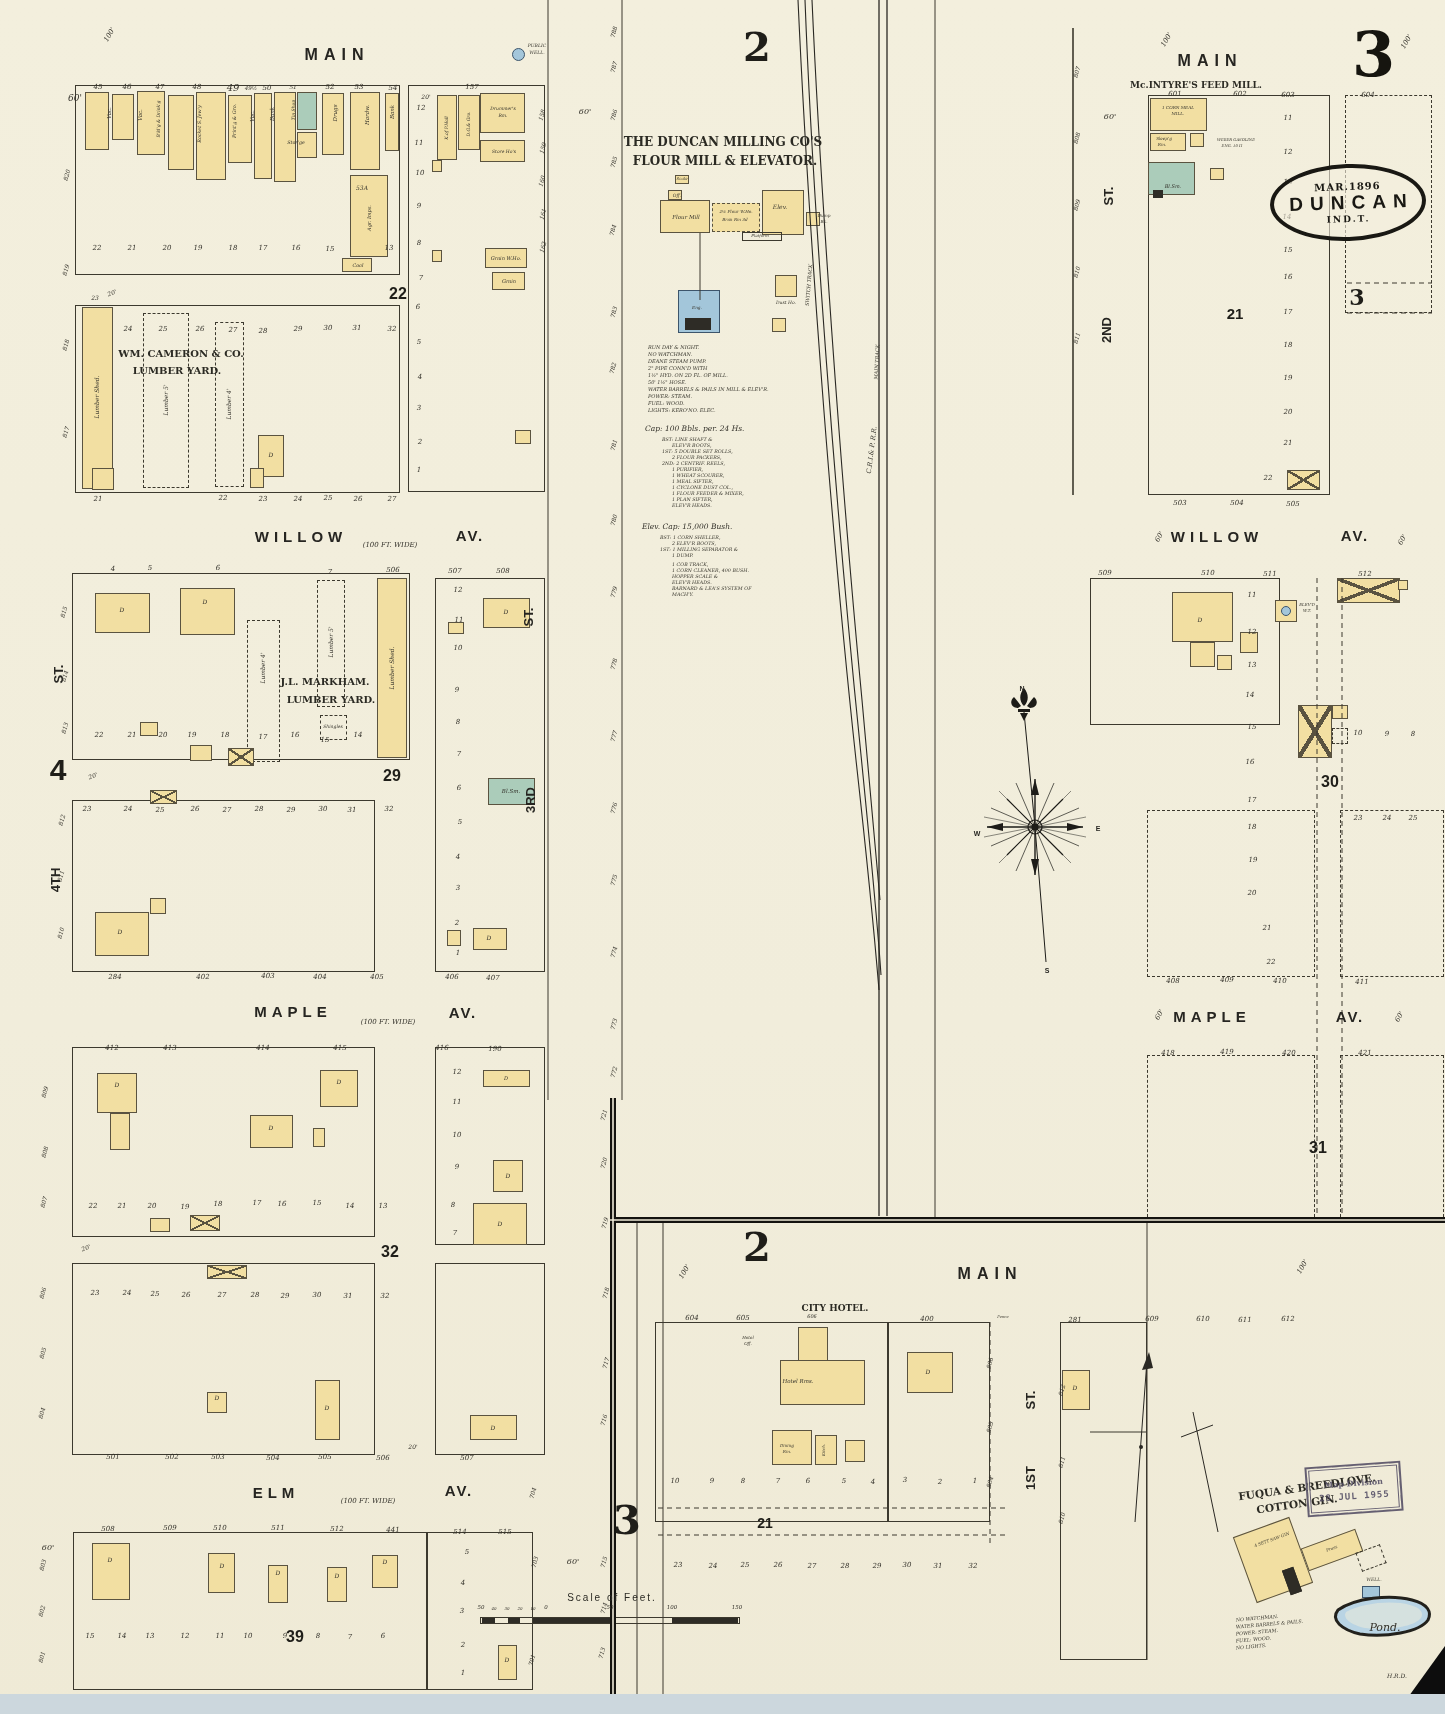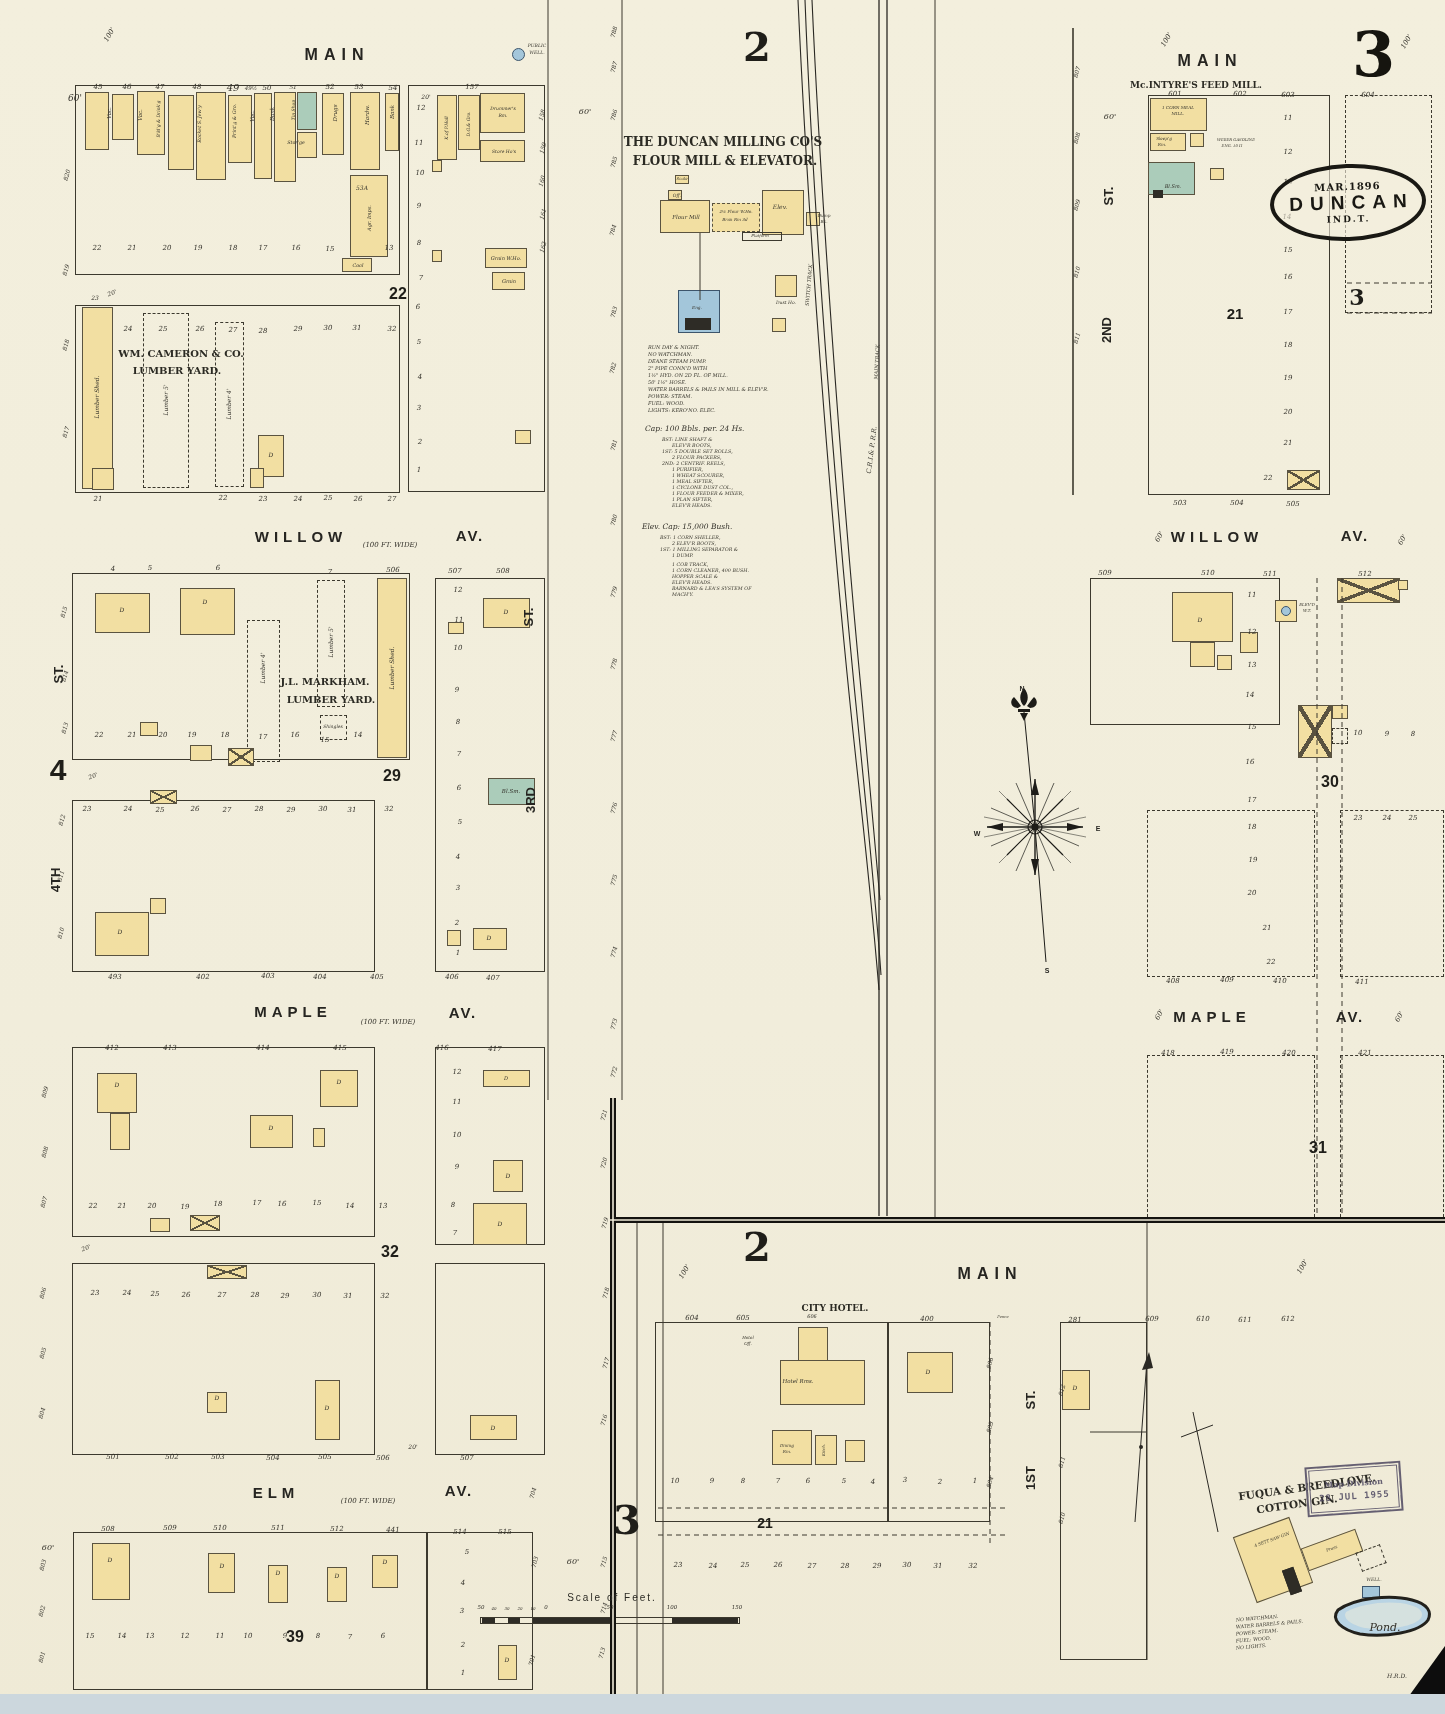--- a/index.html
+++ b/index.html
@@ -411,42 +411,42 @@
       <span class="lbl f-h" style="left: 87px; top: 809px; font-size: 7px; --r: 0deg;">23</span>
       <span class="lbl f-h" style="left: 128px; top: 809px; font-size: 7px; --r: 0deg;">24</span>
       <span class="lbl f-h" style="left: 160px; top: 810px; font-size: 7px; --r: 0deg;">25</span>
       <span class="lbl f-h" style="left: 195px; top: 809px; font-size: 7px; --r: 0deg;">26</span>
       <span class="lbl f-h" style="left: 227px; top: 810px; font-size: 7px; --r: 0deg;">27</span>
       <span class="lbl f-h" style="left: 259px; top: 809px; font-size: 7px; --r: 0deg;">28</span>
       <span class="lbl f-h" style="left: 291px; top: 810px; font-size: 7px; --r: 0deg;">29</span>
       <span class="lbl f-h" style="left: 323px; top: 809px; font-size: 7px; --r: 0deg;">30</span>
       <span class="lbl f-h" style="left: 352px; top: 810px; font-size: 7px; --r: 0deg;">31</span>
       <span class="lbl f-h" style="left: 389px; top: 809px; font-size: 7px; --r: 0deg;">32</span>
-      <span class="lbl f-h" style="left: 115px; top: 977px; font-size: 7px; --r: 0deg;">493</span>
+      <span class="lbl f-h" style="left: 115px; top: 977px; font-size: 7px; --r: 0deg;">284</span>
       <span class="lbl f-h" style="left: 203px; top: 977px; font-size: 7px; --r: 0deg;">402</span>
       <span class="lbl f-h" style="left: 268px; top: 976px; font-size: 7px; --r: 0deg;">403</span>
       <span class="lbl f-h" style="left: 320px; top: 977px; font-size: 7px; --r: 0deg;">404</span>
       <span class="lbl f-h" style="left: 377px; top: 977px; font-size: 7px; --r: 0deg;">405</span>
       <span class="lbl f-h" style="left: 452px; top: 977px; font-size: 7px; --r: 0deg;">406</span>
       <span class="lbl f-h" style="left: 493px; top: 978px; font-size: 7px; --r: 0deg;">407</span>
       <span class="lbl f-h" style="left: 120px; top: 932px; font-size: 6px; --r: 0deg;">D</span>
       <span class="lbl f-h" style="left: 62px; top: 820px; font-size: 6px; --r: -75deg;">812</span>
       <span class="lbl f-h" style="left: 61px; top: 876px; font-size: 6px; --r: -75deg;">811</span>
       <span class="lbl f-h" style="left: 61px; top: 933px; font-size: 6px; --r: -75deg;">810</span>
       <span class="lbl f-h" style="left: 511px; top: 792px; font-size: 5.5px; --r: 0deg;">Bl.Sm.</span>
       <span class="lbl f-h" style="left: 489px; top: 938px; font-size: 6px; --r: 0deg;">D</span>
       <span class="lbl f-s" style="left: 293px; top: 1011px; font-size: 15px; letter-spacing: 5px; --r: 0deg;">MAPLE</span>
       <span class="lbl f-h" style="left: 388px; top: 1022px; font-size: 7px; --r: 0deg;">(100 FT. WIDE)</span>
       <span class="lbl f-s" style="left: 463px; top: 1012px; font-size: 15px; letter-spacing: 2px; --r: 0deg;">AV.</span>
       <span class="lbl f-h" style="left: 112px; top: 1048px; font-size: 7px; --r: 0deg;">412</span>
       <span class="lbl f-h" style="left: 170px; top: 1048px; font-size: 7px; --r: 0deg;">413</span>
       <span class="lbl f-h" style="left: 263px; top: 1048px; font-size: 7px; --r: 0deg;">414</span>
       <span class="lbl f-h" style="left: 340px; top: 1048px; font-size: 7px; text-align: center; --r: 0deg;">415</span>
       <span class="lbl f-h" style="left: 442px; top: 1048px; font-size: 7px; --r: 0deg;">416</span>
-      <span class="lbl f-h" style="left: 495px; top: 1049px; font-size: 7px; --r: 0deg;">417</span>
+      <span class="lbl f-h" style="left: 495px; top: 1049px; font-size: 7px; --r: 0deg;">190</span>
       <span class="lbl f-h" style="left: 93px; top: 1206px; font-size: 7px; --r: 0deg;">22</span>
       <span class="lbl f-h" style="left: 122px; top: 1206px; font-size: 7px; --r: 0deg;">21</span>
       <span class="lbl f-h" style="left: 152px; top: 1206px; font-size: 7px; --r: 0deg;">20</span>
       <span class="lbl f-h" style="left: 185px; top: 1207px; font-size: 7px; --r: 0deg;">19</span>
       <span class="lbl f-h" style="left: 218px; top: 1204px; font-size: 7px; --r: 0deg;">18</span>
       <span class="lbl f-h" style="left: 257px; top: 1203px; font-size: 7px; --r: 0deg;">17</span>
       <span class="lbl f-h" style="left: 282px; top: 1204px; font-size: 7px; --r: 0deg;">16</span>
       <span class="lbl f-h" style="left: 317px; top: 1203px; font-size: 7px; --r: 0deg;">15</span>
       <span class="lbl f-h" style="left: 350px; top: 1206px; font-size: 7px; --r: 0deg;">14</span>
       <span class="lbl f-h" style="left: 383px; top: 1206px; font-size: 7px; --r: 0deg;">13</span>

